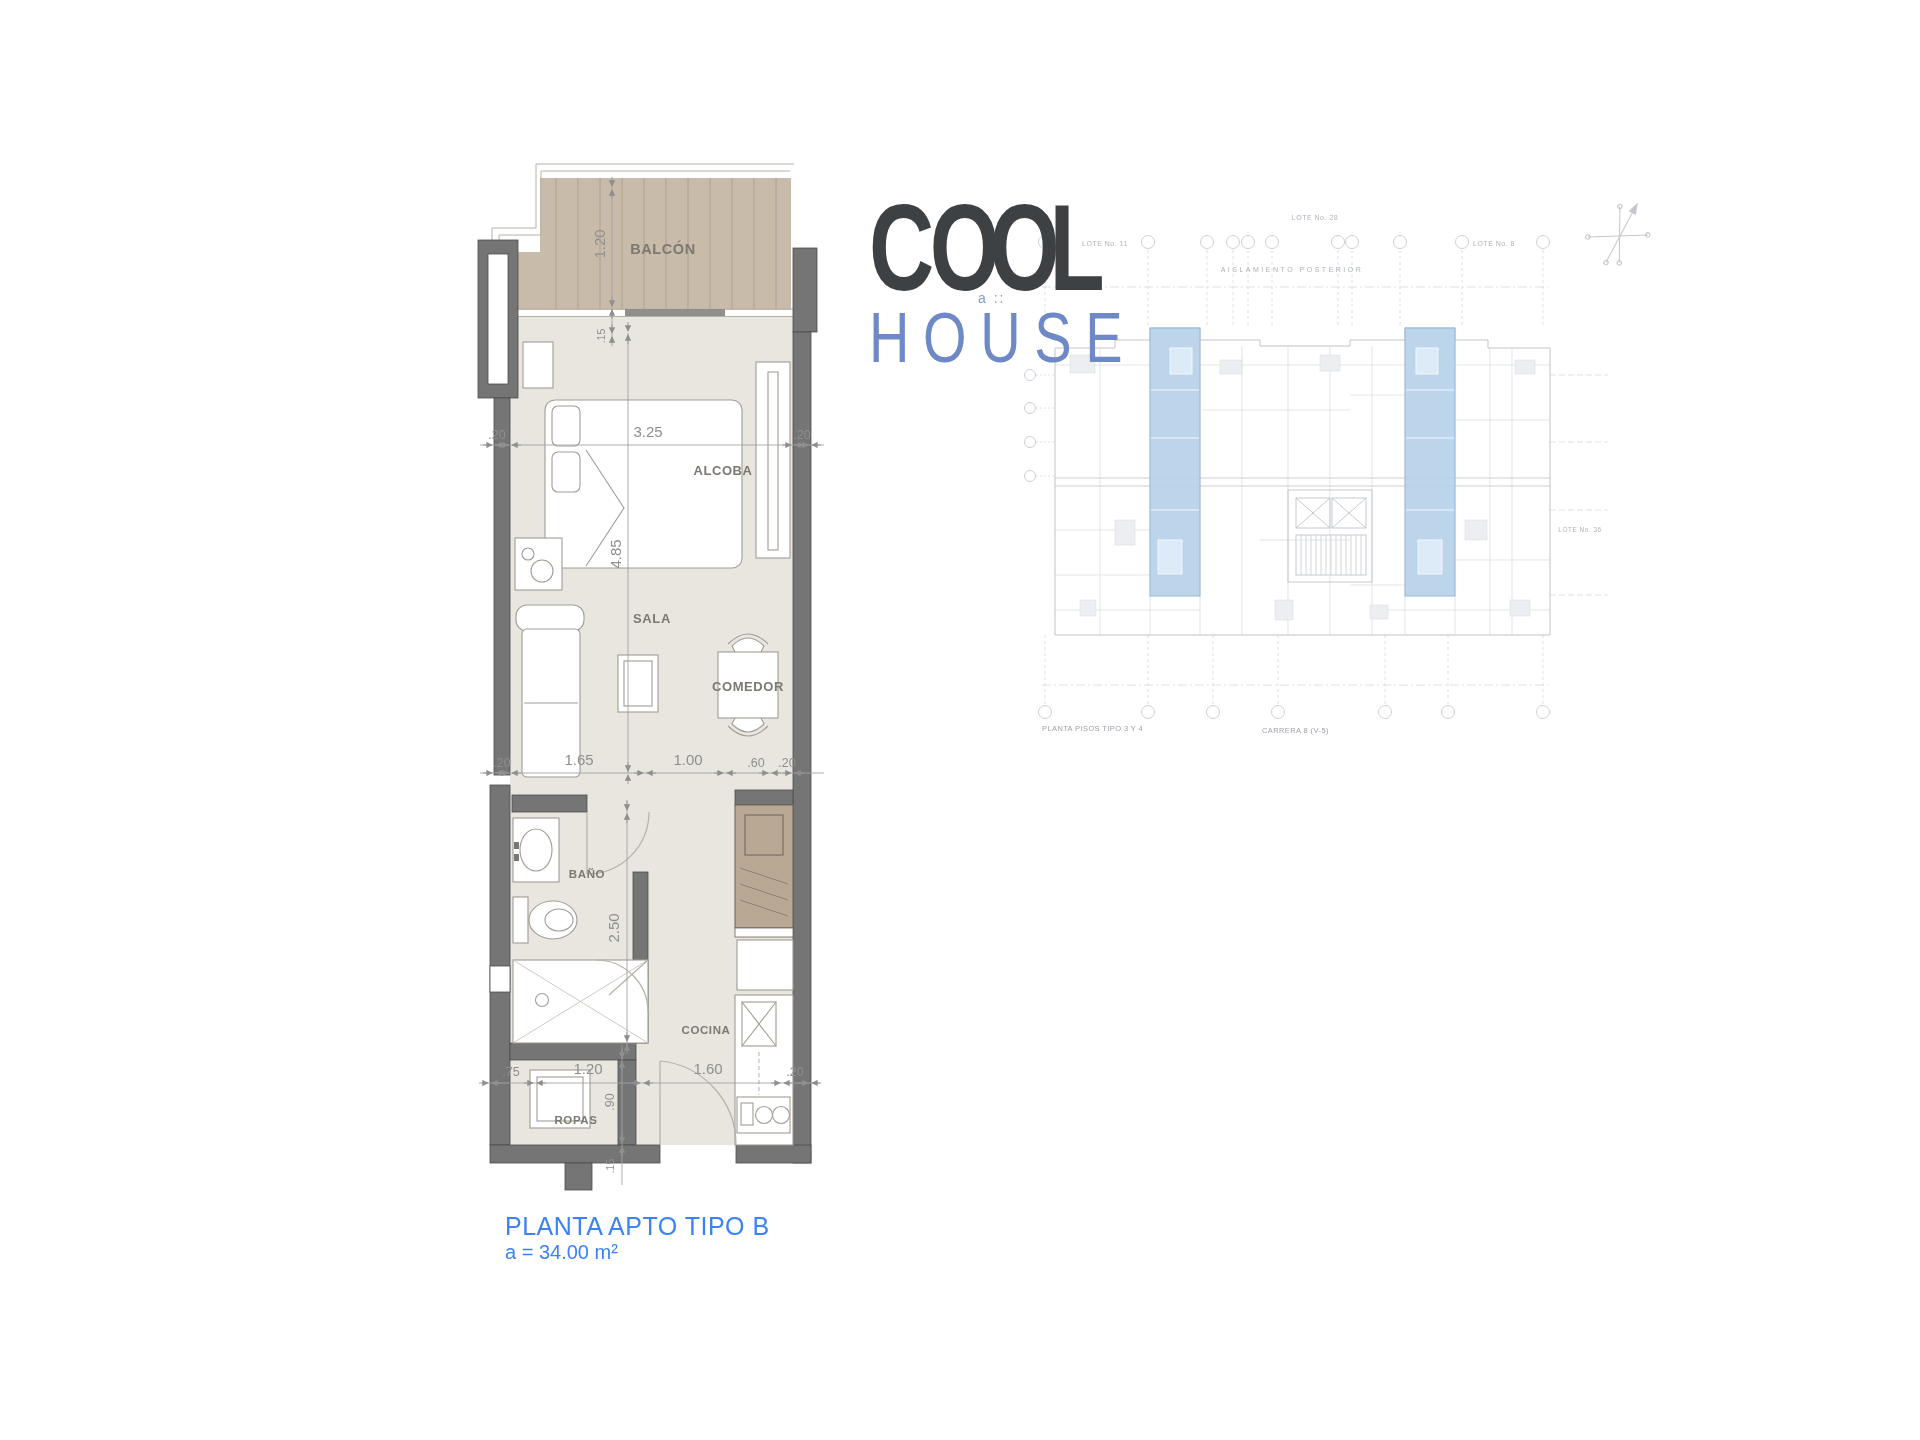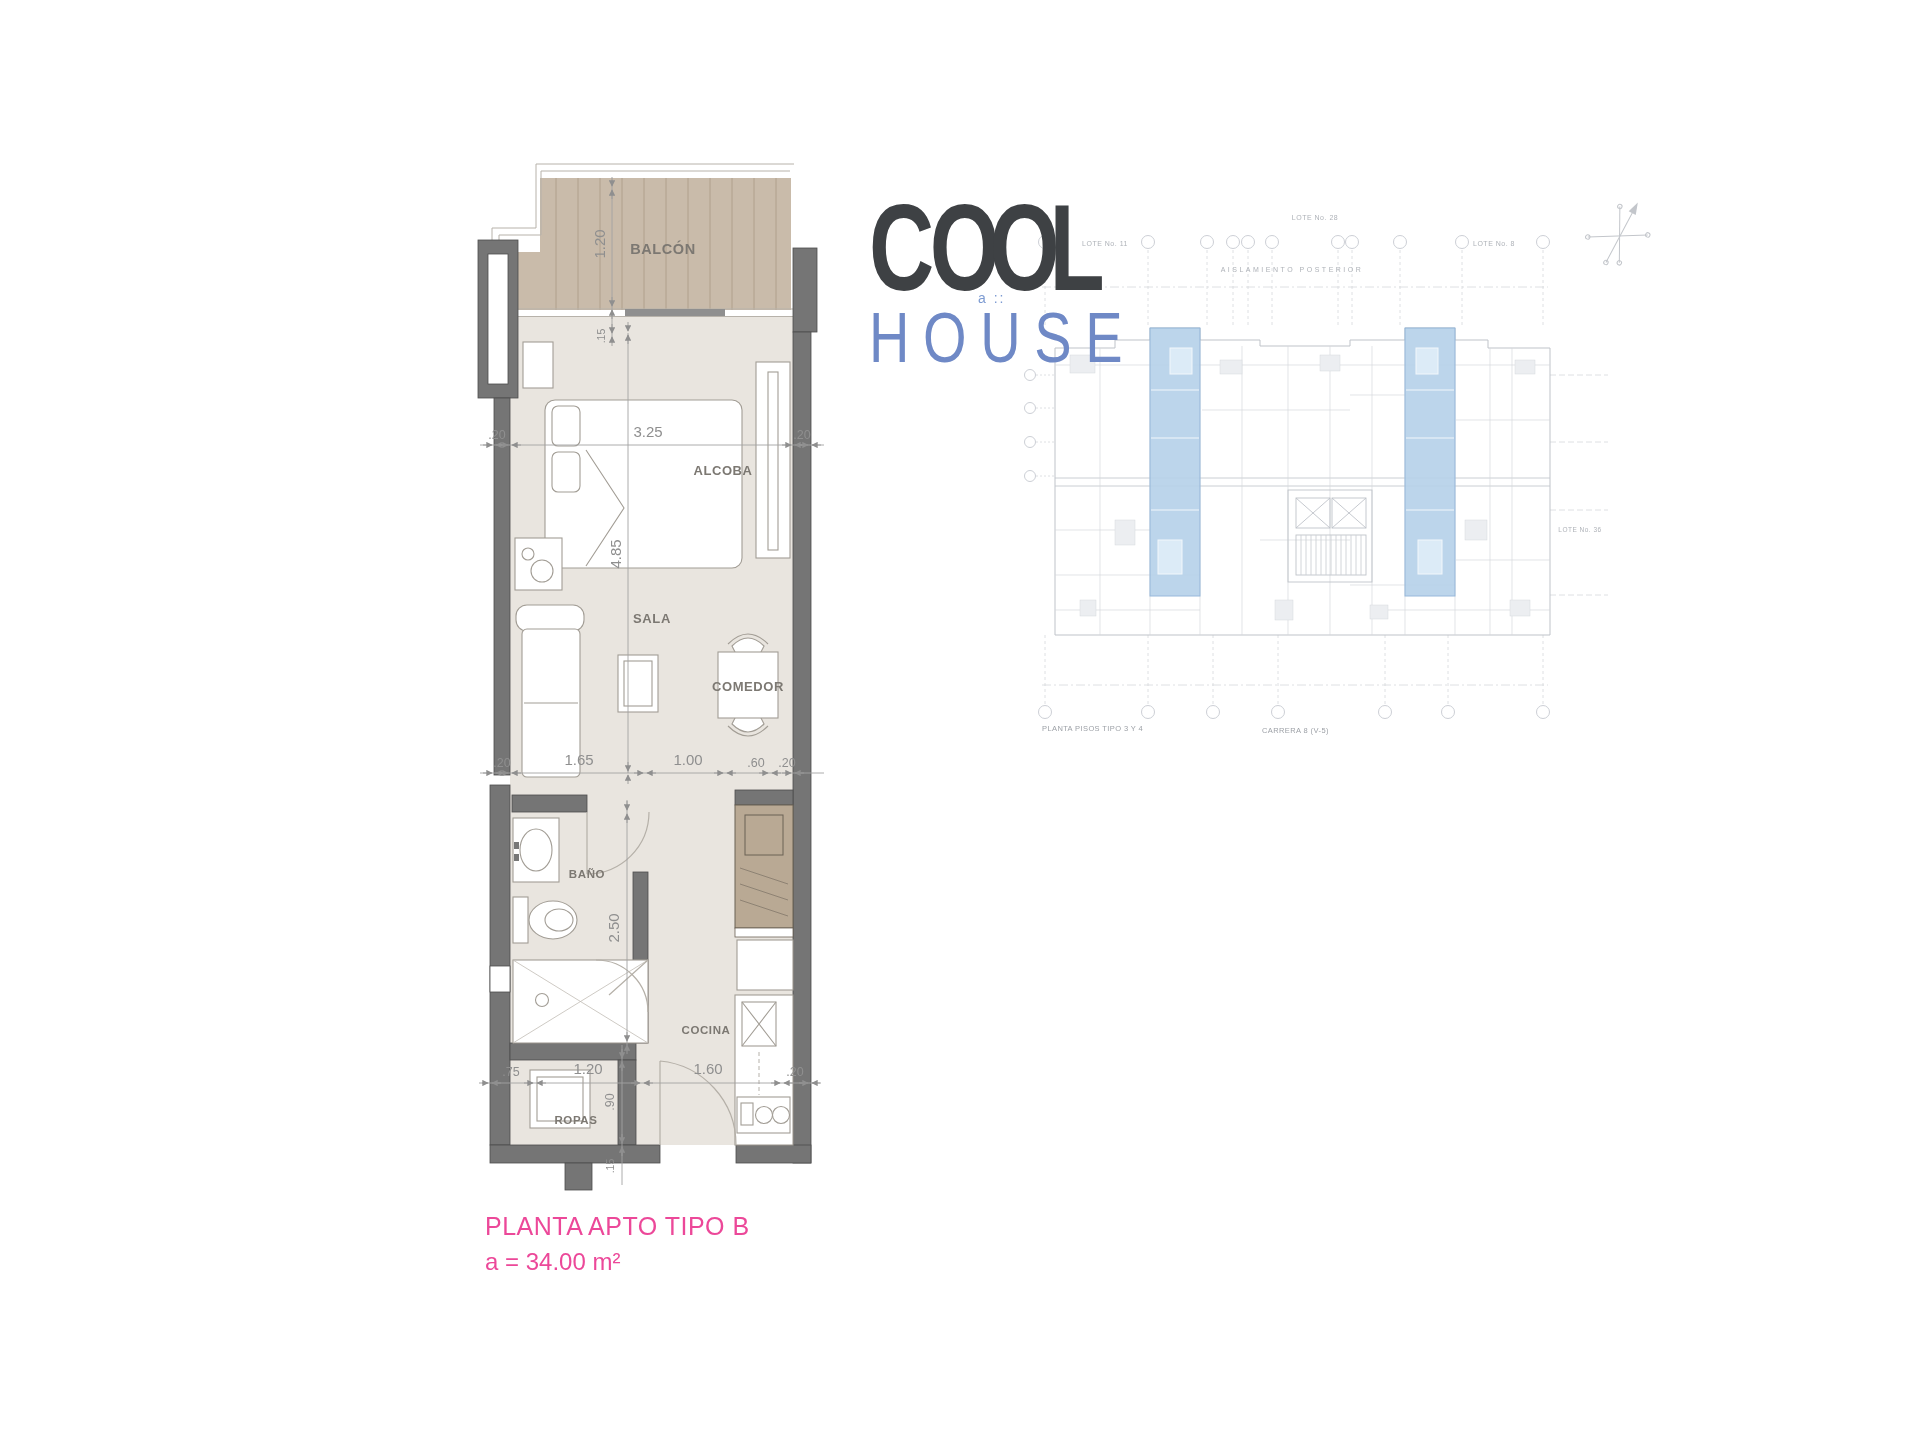--- a/index.html
+++ b/index.html
@@ -25,23 +25,23 @@
   .gl{stroke:#d5d8dc;stroke-width:.8;fill:none;}
   .pl{stroke:#c4c8ce;stroke-width:.9;fill:none;}
   .fl{stroke:#d6d9dd;stroke-width:.7;fill:none;}
   
   #logo{position:absolute;left:853px;top:198px;width:300px;color:#3e4144;margin-left:16px;}
   #logo .w1{font-size:122px;font-weight:bold;letter-spacing:-6px;line-height:100px;transform:scaleX(.74);transform-origin:left;}
   #logo .w1 .oo{letter-spacing:-14px;}
   #logo .mark{position:absolute;left:109px;top:92px;font-size:14px;color:#7d9bd2;letter-spacing:2px;}
   #logo .w2{margin-top:8px;font-size:70px;font-weight:normal;letter-spacing:17px;line-height:64px;color:#6f89c6;transform:scaleX(.8);transform-origin:left;}
   
-  #caption{position:absolute;left:485px;top:1212px;color:#ec4899;}
+  #caption{position:absolute;left:505px;top:1212px;color:#3b82f6;}
   #caption .c1{font-size:25px;letter-spacing:.5px;font-weight:normal;}
-  #caption .c2{font-size:24px;margin-top:7px;}
+  #caption .c2{font-size:20px;}
 </style>
 </head>
 <body>
 
 <div id="page">
 
   <svg style="left:1020px;top:180px" width="660" height="580" viewBox="0 0 660 580">
     <g>
 
       <g fill="none" stroke="#c6cad0" stroke-width=".9">

